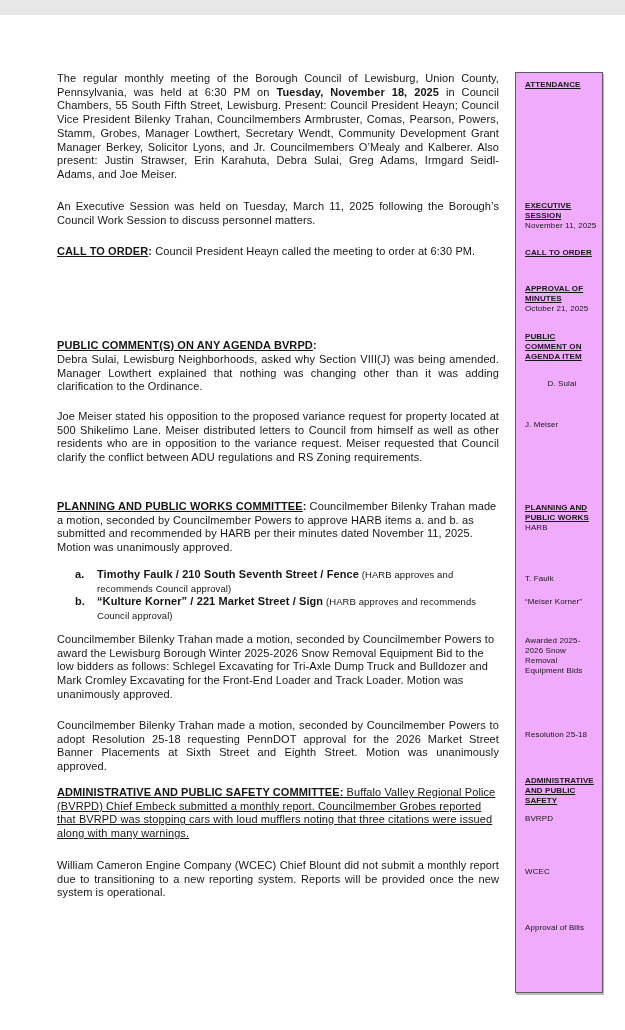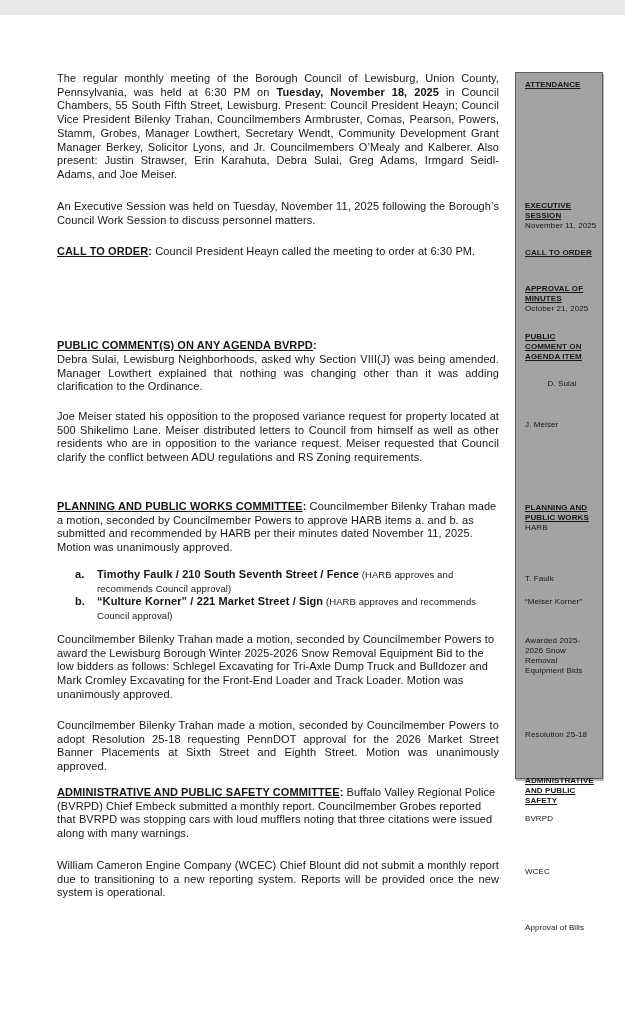--- a/index.html
+++ b/index.html
@@ -25,59 +25,59 @@
     display:flex;
   }
   .list-marker { flex:0 0 22px; font-weight:bold; }
   .list-content { flex:1 1 auto; }
   .b { font-weight:bold; }
   .u { text-decoration:underline; }
   .small { font-size:9.5px; line-height:13.7px; }
   .sidebar-box {
     position:absolute;
     left:515px; top:57px;
-    width:88px; height:707px;
+    width:88px; height:921px;
     border:1px solid #5d5d5d;
     box-shadow:1px 2px 0 rgba(130,130,130,0.55);
     box-sizing:border-box;
-    background:#a3a3a3;
+    background:#f0abfc;
   }
   .margin-note {
     position:absolute;
     left:9px; right:3px;
     font-size:8px; line-height:10px;
     letter-spacing:0.1px;
   }
   .margin-note .line { white-space:nowrap; }
   .margin-note .line.b { font-weight:bold; }
   .margin-note .line.u { text-decoration:underline; }
 </style>
 </head>
 <body>
 
 <div class="page">
   <div class="main-column">
       <div class="para justify" style="top: 57px;"><span>The regular monthly meeting of the Borough Council of Lewisburg, Union County, Pennsylvania, was held at 6:30 PM on </span><span class="b">Tuesday, November 18, 2025</span><span> in Council Chambers, 55 South Fifth Street, Lewisburg.  Present: Council President Heayn; Council Vice President Bilenky Trahan, Councilmembers Armbruster, Comas, Pearson, Powers, Stamm, Grobes, Manager Lowthert, Secretary Wendt, Community Development Grant Manager Berkey, Solicitor Lyons, and Jr. Councilmembers O’Mealy and Kalberer. Also present:  Justin Strawser, Erin Karahuta, Debra Sulai, Greg Adams, Irmgard Seidl-Adams, and Joe Meiser.</span></div>
-      <div class="para justify" style="top: 185px;"><span>An Executive Session was held on Tuesday, November 11, 2025 following the Borough’s Council Work Session to discuss personnel matters.</span></div>
+      <div class="para justify" style="top: 185px;"><span>An Executive Session was held on Tuesday, March 11, 2025 following the Borough’s Council Work Session to discuss personnel matters.</span></div>
       <div class="para justify" style="top: 230px;"><span class="b u">CALL TO ORDER</span><span class="b">:</span><span> Council President Heayn called the meeting to order at 6:30 PM.</span></div>
       <div class="para" style="top: 324px;"><span class="b u">PUBLIC COMMENT(S) ON ANY AGENDA BVRPD</span><span class="b">:</span></div>
       <div class="para justify" style="top: 338px;"><span>Debra Sulai, Lewisburg Neighborhoods, asked why Section VIII(J) was being amended.  Manager Lowthert explained that nothing was changing other than it was adding clarification to the Ordinance.</span></div>
       <div class="para justify" style="top: 395px;"><span>Joe Meiser stated his opposition to the proposed variance request for property located at 500 Shikelimo Lane. Meiser distributed letters to Council from himself as well as other residents who are in opposition to the variance request. Meiser requested that Council clarify the conflict between ADU regulations and RS Zoning requirements.</span></div>
       <div class="para" style="top: 485px;"><span class="b u">PLANNING AND PUBLIC WORKS COMMITTEE</span><span class="b">:</span><span>  Councilmember Bilenky Trahan made a motion, seconded by Councilmember Powers to approve HARB items a. and b. as submitted and recommended by HARB per their minutes dated November 11, 2025.  Motion was unanimously approved.</span></div>
       <div class="para list-item" style="top: 553px;">
         <span class="list-marker">a.</span>
         <span class="list-content"><span class="b">Timothy Faulk / 210 South Seventh Street / Fence</span><span class="small"> (HARB approves and recommends Council approval)</span></span>
       </div>
       <div class="para list-item" style="top: 580px;">
         <span class="list-marker">b.</span>
         <span class="list-content"><span class="b">“Kulture Korner” / 221 Market Street / Sign</span><span class="small"> (HARB approves and recommends Council approval)</span></span>
       </div>
       <div class="para" style="top: 618px;"><span>Councilmember Bilenky Trahan made a motion, seconded by Councilmember Powers to award the Lewisburg Borough Winter 2025-2026 Snow Removal Equipment Bid to the low bidders as follows: Schlegel Excavating for Tri-Axle Dump Truck and Bulldozer and Mark Cromley Excavating for the Front-End Loader and Track Loader.  Motion was unanimously approved.</span></div>
       <div class="para justify" style="top: 704px;"><span>Councilmember Bilenky Trahan made a motion, seconded by Councilmember Powers to adopt Resolution 25-18 requesting PennDOT approval for the 2026 Market Street Banner Placements at Sixth Street and Eighth Street.  Motion was unanimously approved.</span></div>
-      <div class="para" style="top: 771px;"><span class="b u">ADMINISTRATIVE AND PUBLIC SAFETY COMMITTEE</span><span class="b">:</span><span>  Buffalo Valley Regional Police (BVRPD) Chief Embeck submitted a monthly report. Councilmember Grobes reported that BVRPD was stopping cars with loud mufflers noting that three citations were issued along with many warnings.</span></div>
+      <div class="para" style="top: 771px; text-decoration: underline;"><span class="b u">ADMINISTRATIVE AND PUBLIC SAFETY COMMITTEE</span><span class="b">:</span><span>  Buffalo Valley Regional Police (BVRPD) Chief Embeck submitted a monthly report. Councilmember Grobes reported that BVRPD was stopping cars with loud mufflers noting that three citations were issued along with many warnings.</span></div>
       <div class="para justify" style="top: 844px;"><span>William Cameron Engine Company (WCEC) Chief Blount did not submit a monthly report due to transitioning to a new reporting system. Reports will be provided once the new system is operational.</span></div>
     </div>
   <div class="sidebar-box">
       <div class="margin-note" style="top: 7px;">
         <div class="line b u">ATTENDANCE</div>
       </div>
       <div class="margin-note" style="top: 128px;">
         <div class="line b u">EXECUTIVE</div>
         <div class="line b u">SESSION</div>
         <div class="line">November 11, 2025</div>

